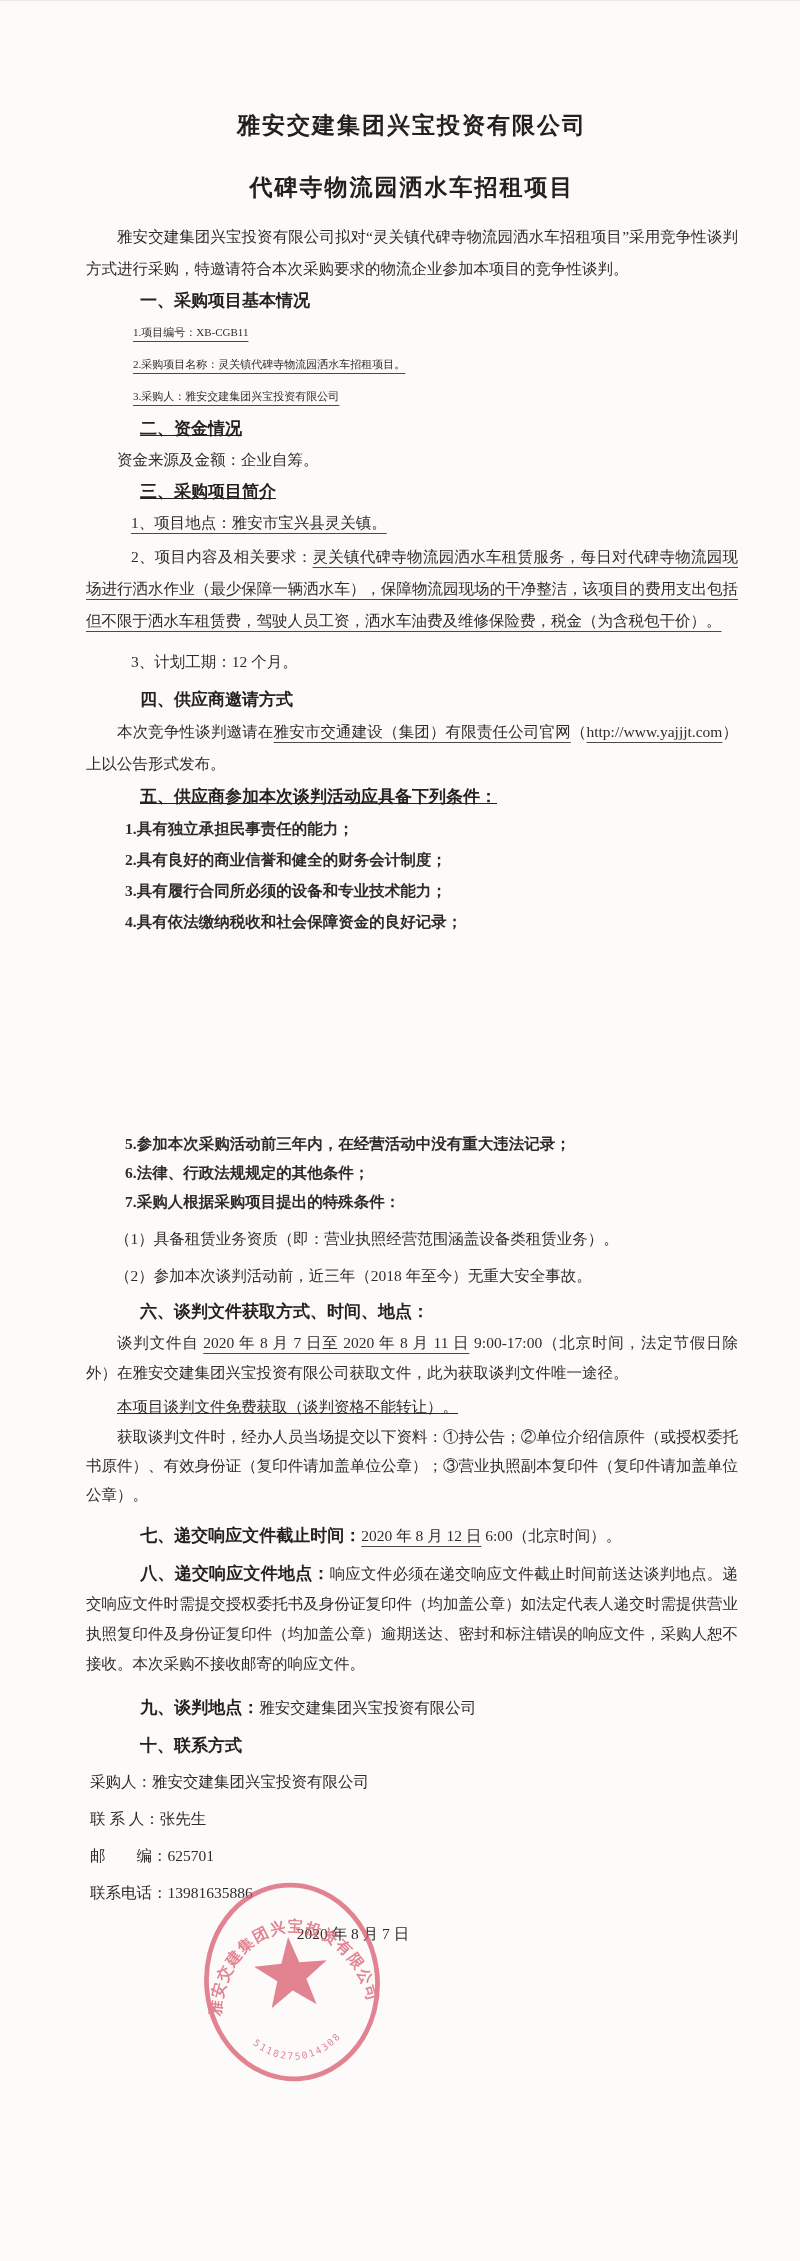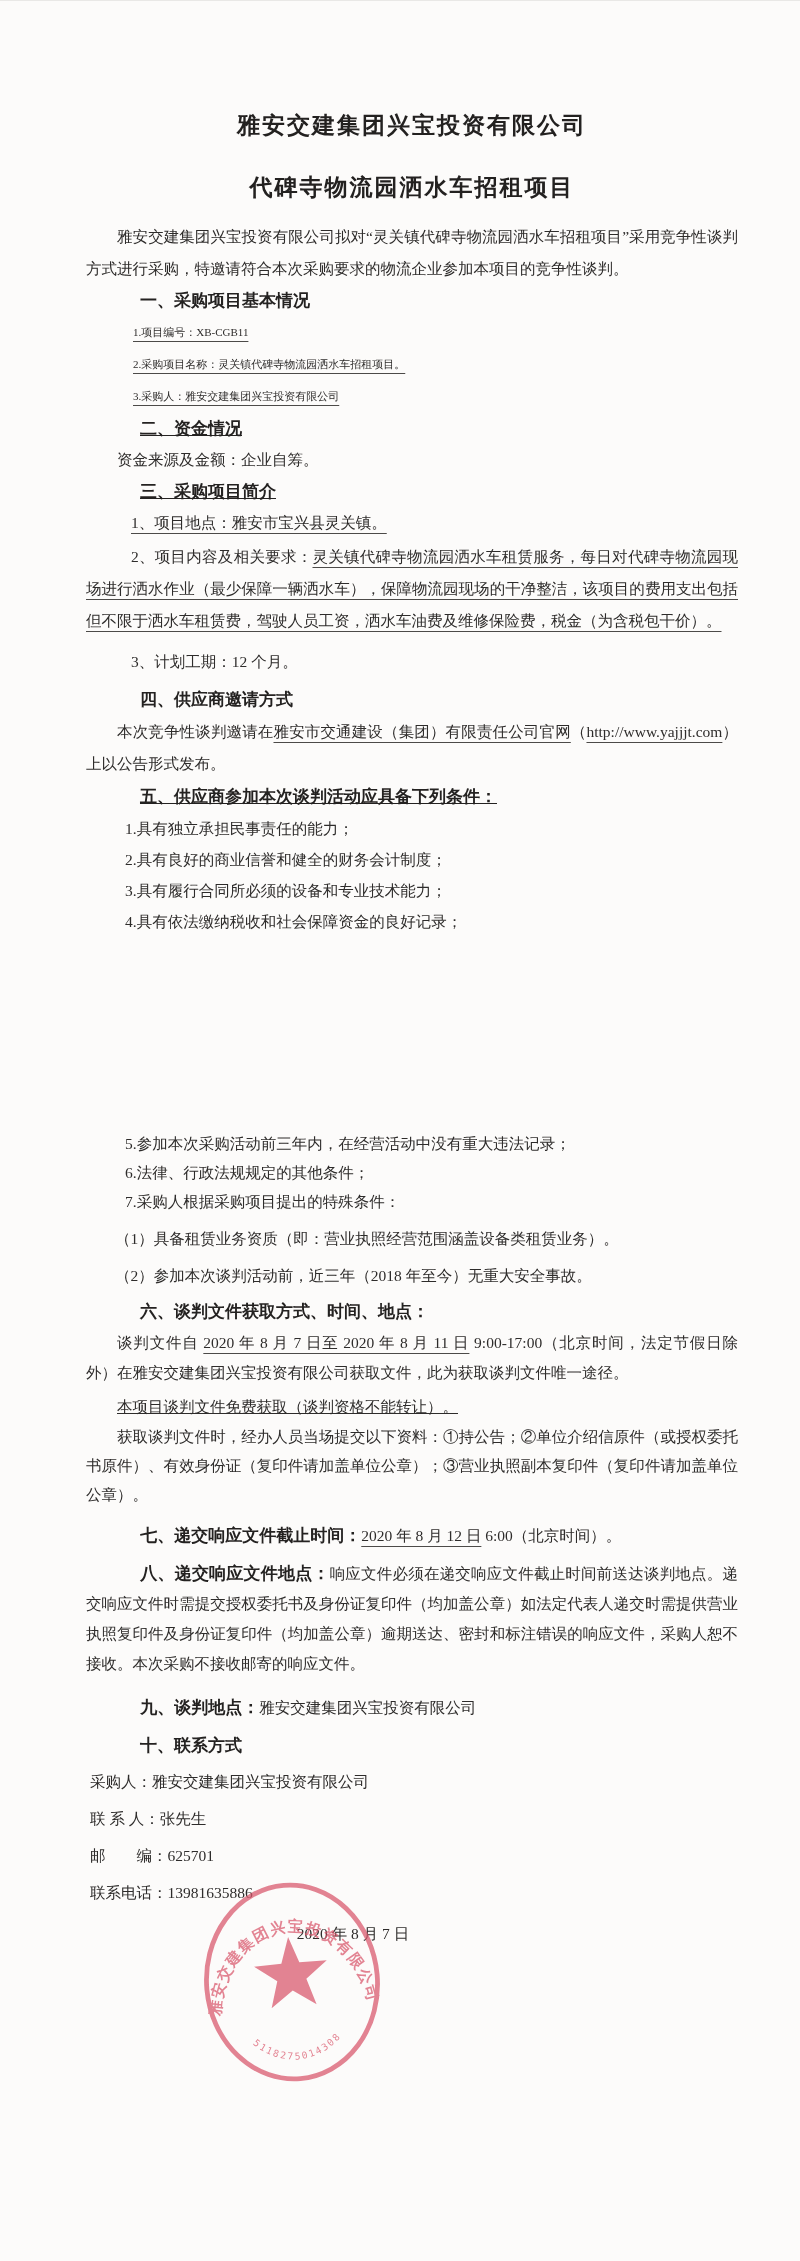--- a/index.html
+++ b/index.html
@@ -22,21 +22,21 @@
   .para-tight { font-size:15.5px; line-height:30px; text-align:justify; }
   .indent2 { text-indent:2em; }
   .h { font-weight:bold; font-size:17px; color:#242221; }
   .h-block { margin-left:54px; line-height:26px; }
   .intro { margin-top:2px; }
   .s1-items { margin-top:2px; margin-left:47px; }
   .s1-items p { line-height:32px; font-size:11px; }
   .u { text-decoration:underline; text-underline-offset:5px; text-decoration-thickness:1px; text-decoration-color:#4c4a48; }
   .mt2{margin-top:3px;} .mt4{margin-top:4px;text-decoration:underline;} .mt7{margin-top:7px;} .mt8{margin-top:8px;}
   .mt10{margin-top:10px;} .mt12{margin-top:12px;} .mt14{margin-top:14px;}
-  .ml39{margin-left:39px;} .ml29{margin-left:29px;} .ml45{margin-left:45px;} .ml4{margin-left:4px;}
+  .ml39{margin-left:39px;font-weight:bold;} .ml29{margin-left:29px;} .ml45{margin-left:45px;} .ml4{margin-left:4px;}
   .list31 p { font-size:15.5px; line-height:31px; }
   .list29 p { font-size:15.5px; line-height:29px; }
   .gap-pagebreak { height:192px; }
   .sub { line-height:30px; font-size:15.5px; }
   .inline-h { text-indent:3.5em; }
   .contact { margin-top:4px; }
   .contact p { font-size:15.5px; line-height:37px; }
   .date-line { margin-top:8px; font-size:15.5px; line-height:30px; text-align:center; padding-right:118px; }
   .stamp {
     position:absolute; left:196px; top:1872px; width:192px; height:218px;

